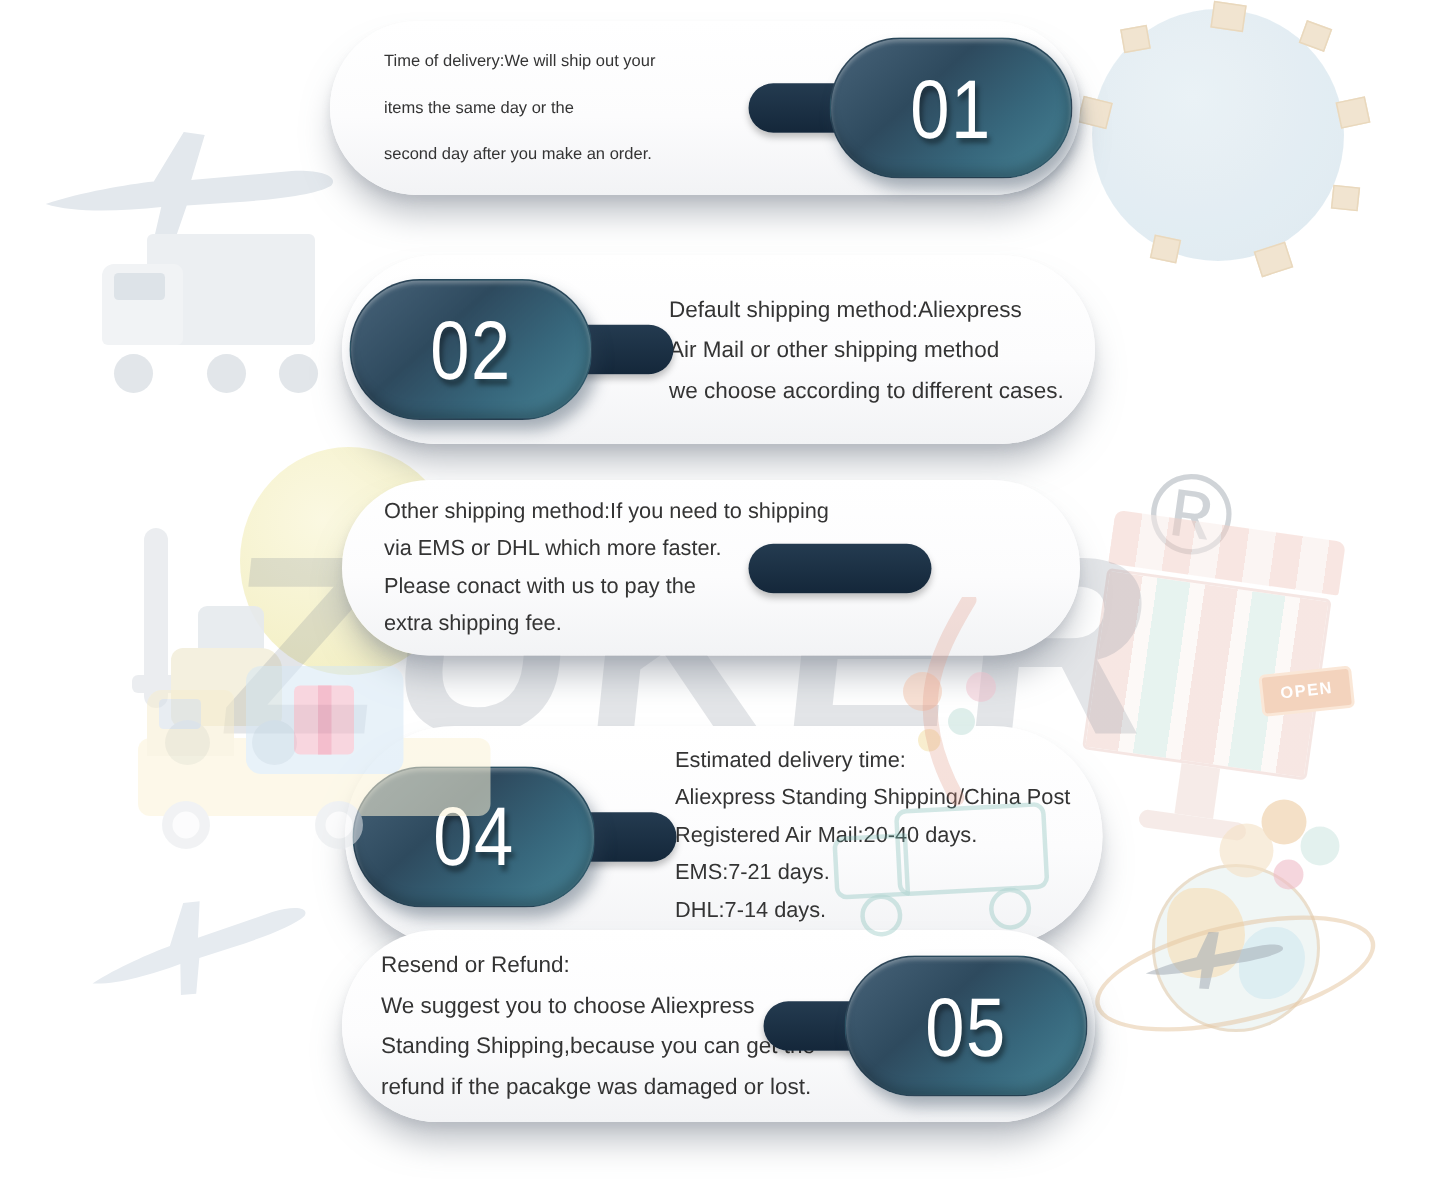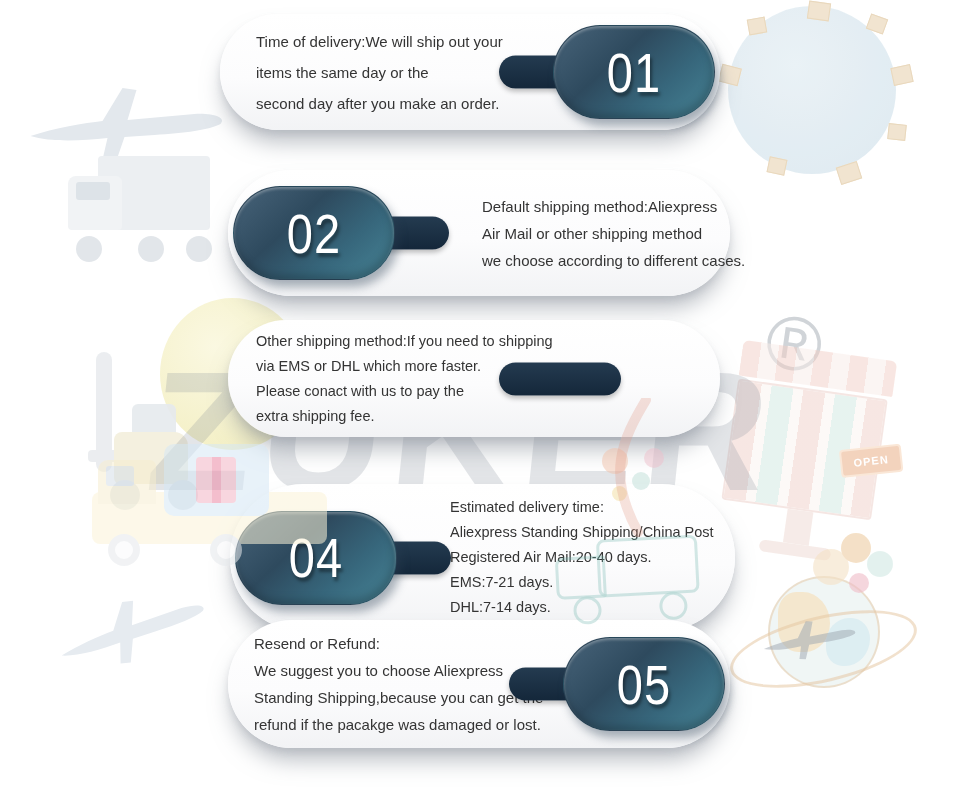--- a/index.html
+++ b/index.html
@@ -66,25 +66,25 @@
   
   #wm{position:absolute;left:150px;top:346px;z-index:1;font-size:170px;line-height:1;font-weight:bold;
       letter-spacing:8px;color:rgba(128,136,150,0.22);transform:skewX(-6deg);white-space:nowrap;}
   
   .card{position:absolute;z-index:2;display:flex;align-items:center;
     background:linear-gradient(180deg,#ffffff 0%,#fcfcfd 55%,#f2f3f5 100%);
     box-shadow:0 4px 6px rgba(140,146,156,.18),0 16px 22px -4px rgba(120,127,140,.5);}
   .text{position:relative;display:flex;flex-direction:column;justify-content:center;color:#343434;}
   .line{white-space:nowrap;}
   #card1{left:220px;top:14px;width:500px;height:116px;border-radius:58px;}
-  #card1 .text{padding-left:36px;font-size:15px;}
+  #card1 .text{padding-left:36px;font-size:11px;}
   #card1 .line{line-height:31px;}
   #card2{left:228px;top:170px;width:502px;height:126px;border-radius:63px;}
   #card2 .text{padding-left:218px;font-size:15px;}
-  #card2 .line{line-height:27px;margin-left:36px;}
+  #card2 .line{line-height:27px;}
   #card3{left:228px;top:320px;width:492px;height:117px;border-radius:58px;}
   #card3 .text{padding-left:28px;font-size:14.5px;}
   #card3 .line{line-height:25px;}
   #card4{left:230px;top:484px;width:505px;height:147px;border-radius:73px;}
   #card4 .text{padding-left:220px;font-size:14.5px;}
   #card4 .line{line-height:25px;}
   #card5{left:228px;top:620px;width:502px;height:128px;border-radius:64px;}
   #card5 .text{padding-left:26px;font-size:15px;}
   #card5 .line{line-height:27px;}
   

